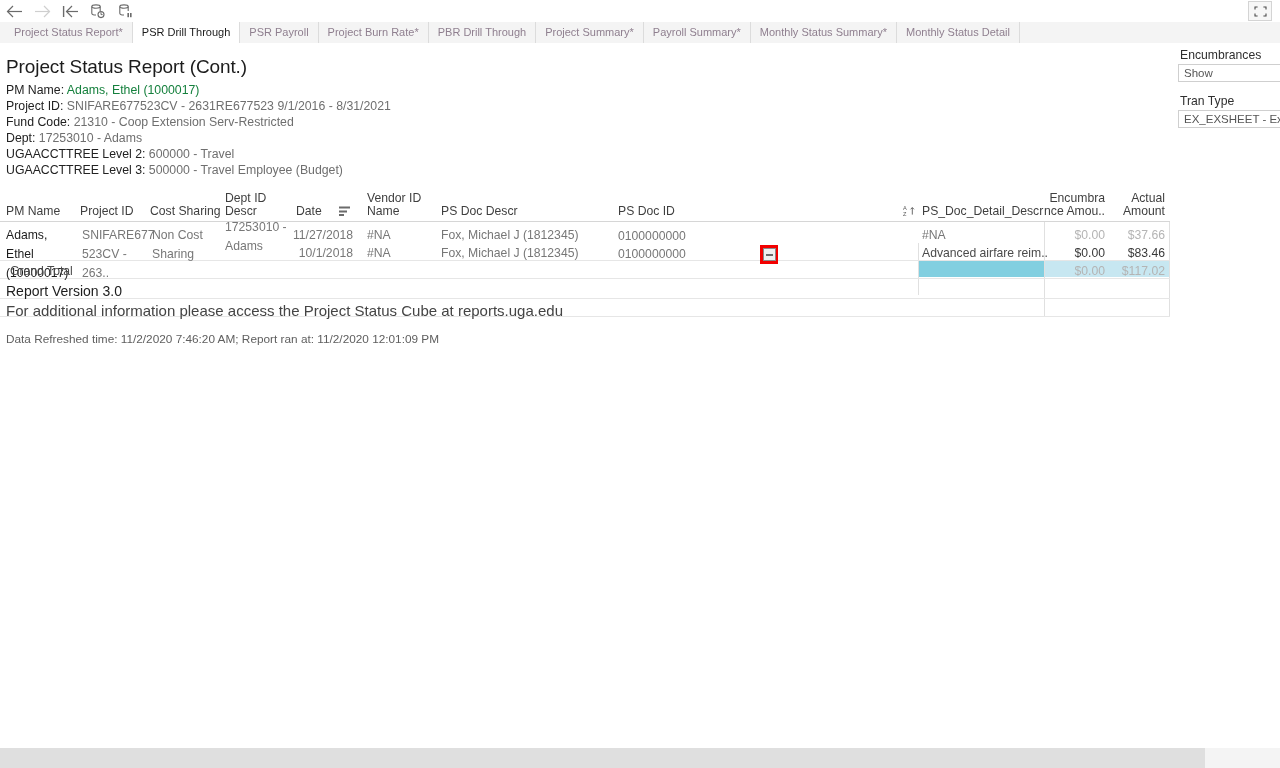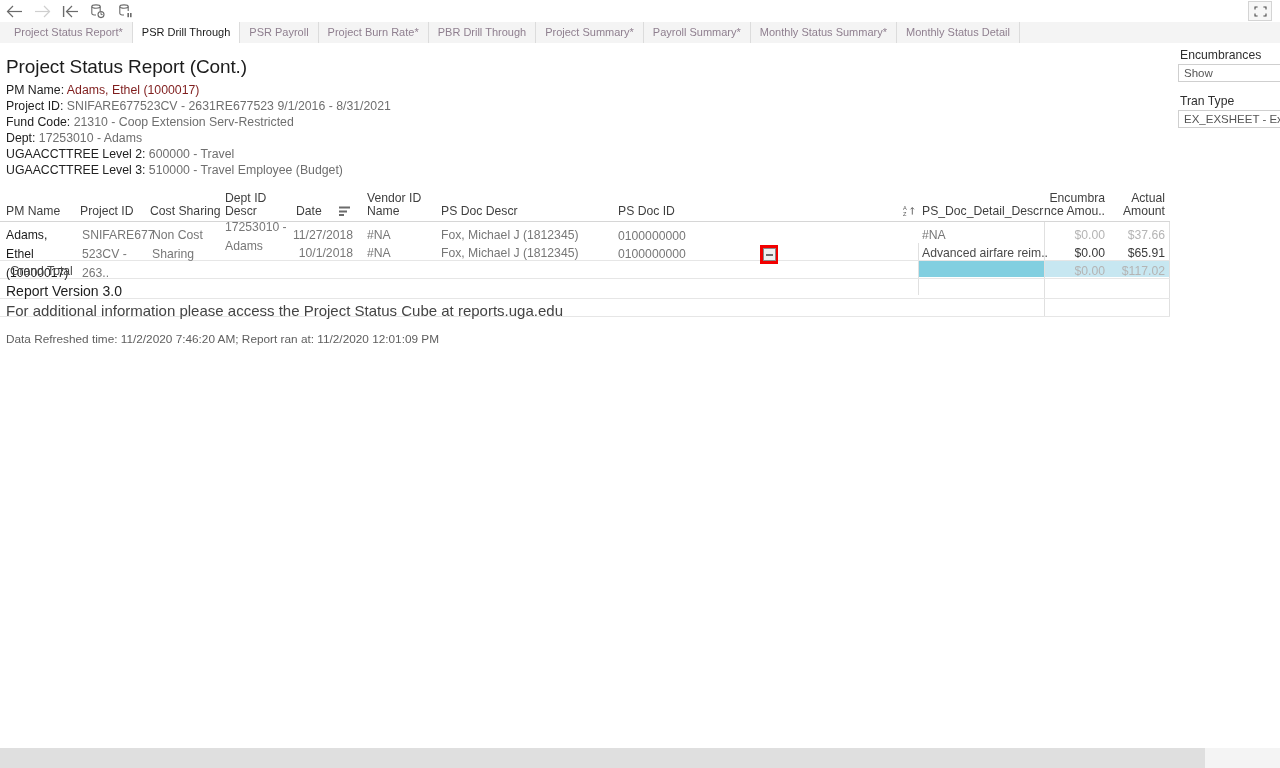--- a/index.html
+++ b/index.html
@@ -103,21 +103,21 @@
 
   .meta {
     position: absolute;
     left: 6px;
     font-size: 12.3px;
     white-space: nowrap;
     color: #1c1c1c;
   }
   .meta .lbl { color: #222222; }
   .meta .val { color: #6f6f6f; }
-  .meta .val-dark { color: #7f1d1d; }
+  .meta .val-dark { color: #15803d; }
 
   .m1 { top: 40px; }
   .m2 { top: 56px; }
   .m3 { top: 72px; }
   .m4 { top: 88px; }
   .m5 { top: 104px; }
   .m6 { top: 120px; }
 
   
   .tbl {
@@ -369,21 +369,21 @@
     <div class="meta m4">
       <span class="lbl">Dept:</span>
       <span class="val">17253010 - Adams</span>
     </div>
     <div class="meta m5">
       <span class="lbl">UGAACCTTREE Level 2:</span>
       <span class="val">600000 - Travel</span>
     </div>
     <div class="meta m6">
       <span class="lbl">UGAACCTTREE Level 3:</span>
-      <span class="val">510000 - Travel Employee (Budget)</span>
+      <span class="val">500000 - Travel Employee (Budget)</span>
     </div>
 
     <div class="tbl">
 
       <div class="hdr-row">
         <div class="hdr" style="left:6px;">PM Name</div>
         <div class="hdr" style="left:80px;">Project ID</div>
         <div class="hdr" style="left:150px;">Cost Sharing</div>
         <div class="hdr" style="left:225px; bottom:3px;">Dept ID
 Descr</div>
@@ -447,21 +447,21 @@
       <div class="cell" style="left:922px;  top:38px;">#NA</div>
       <div class="cell r faint" style="left:1043px; top:38px; width:62px;">$0.00</div>
       <div class="cell r faint" style="left:1106px; top:38px; width:59px;">$37.66</div>
 
       <div class="cell r" style="left:285px;  top:56px; width:68px;">10/1/2018</div>
       <div class="cell" style="left:367px;  top:56px;">#NA</div>
       <div class="cell" style="left:441px;  top:56px;">Fox, Michael J (1812345)</div>
       <div class="cell" style="left:618px;  top:57px;">0100000000</div>
       <div class="cell" style="left:922px;  top:56px; color:#4a4a4a;">Advanced airfare reim..</div>
       <div class="cell r" style="left:1043px; top:56px; width:62px; color:#3a3a3a;">$0.00</div>
-      <div class="cell r" style="left:1106px; top:56px; width:59px; color:#3a3a3a;">$65.91</div>
+      <div class="cell r" style="left:1106px; top:56px; width:59px; color:#3a3a3a;">$83.46</div>
 
       <div class="cell" style="left:10px;   top:74px; color:#4a4a4a;">Grand Total</div>
       <div class="cell r faint" style="left:1043px; top:74px; width:62px;">$0.00</div>
       <div class="cell r faint" style="left:1106px; top:74px; width:59px;">$117.02</div>
     </div>
 
     <div class="collapse-wrap" title="Collapse">
       <span class="collapse-btn">
           <i></i>
         </span>

